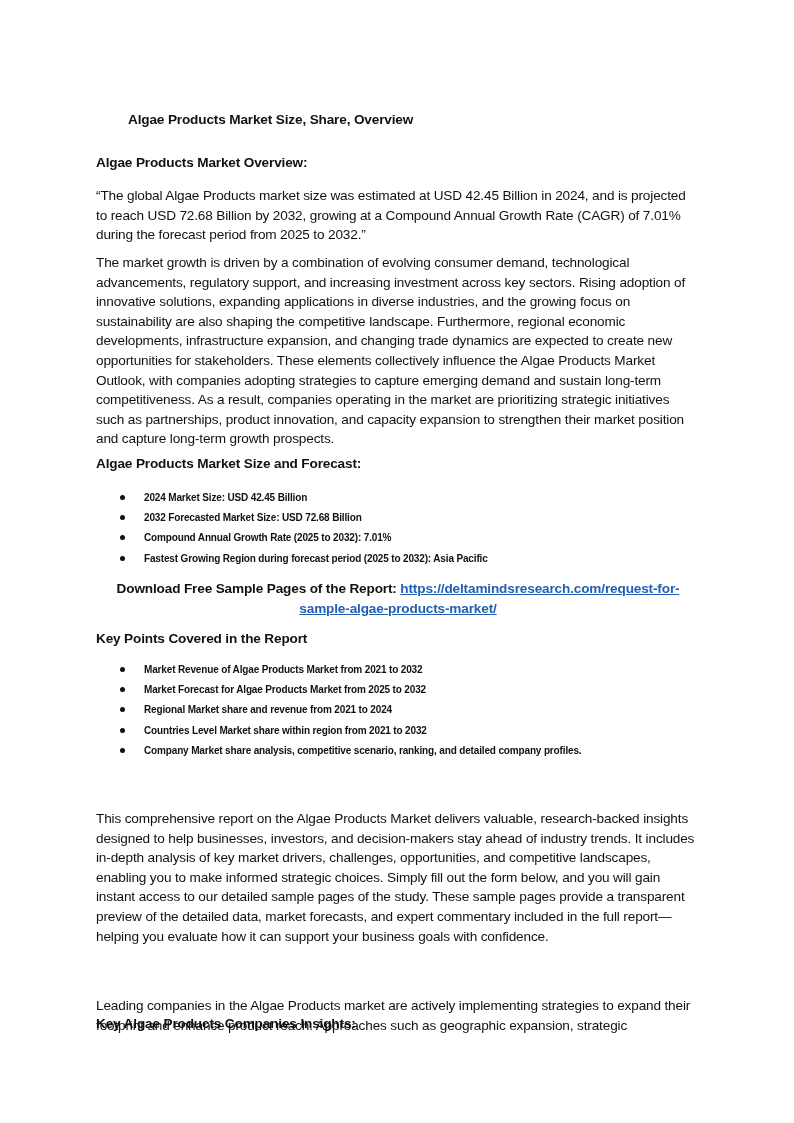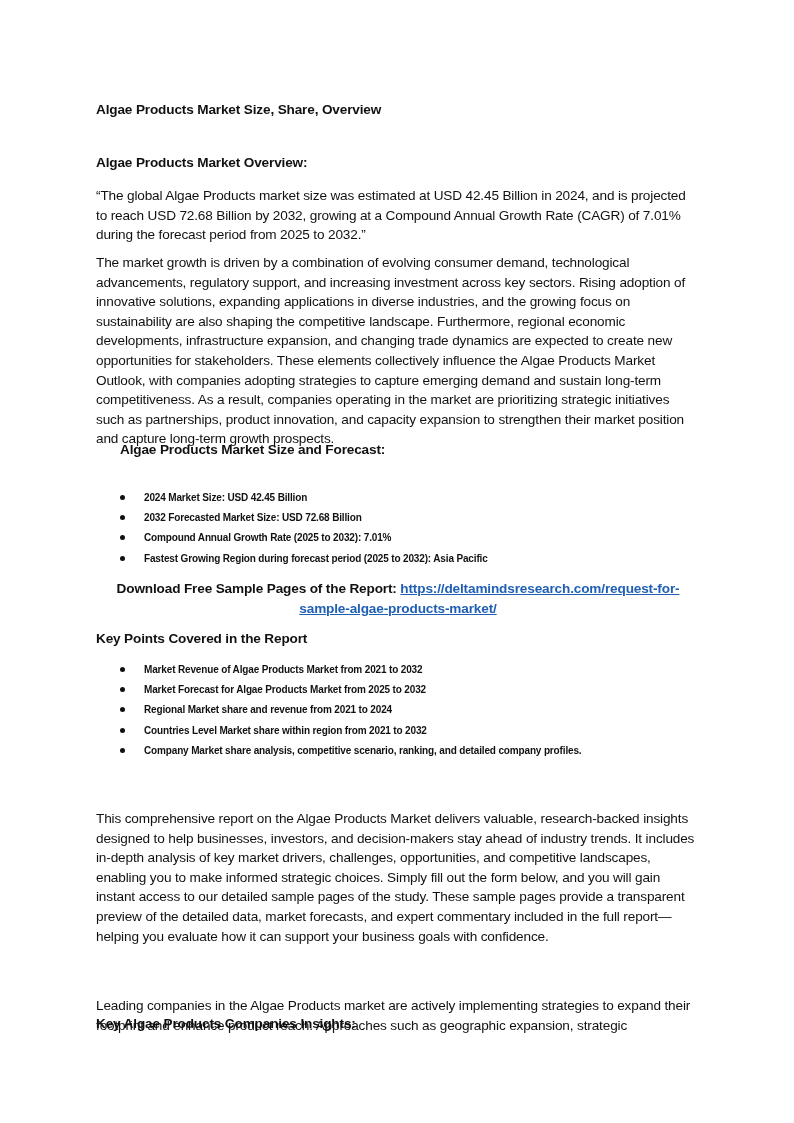--- a/index.html
+++ b/index.html
@@ -13,29 +13,29 @@
     ul.bl { list-style: none; margin: 0; padding: 0; position: absolute; left: 0; width: 604px; }
     ul.bl li { position: relative; padding-left: 48px; font-size: 10px; line-height: 20.2px; letter-spacing: -0.15px; font-weight: bold; }
     ul.bl li .dot { position: absolute; left: 24px; top: 7px; width: 5px; height: 5px; border-radius: 50%; background: #111; }
     a.link { color: #1f5fb4; text-decoration: underline; font-weight: bold; }
   </style>
 </head>
 <body>
 
 <div class="page">
 
-  <p class="abs t b" style="top:4px;">Algae Products Market Size, Share, Overview</p>
+  <p class="abs t b" style="top:14px;margin-left:32px;">Algae Products Market Size, Share, Overview</p>
 
   <p class="abs t b u" style="top:57px;">Algae Products Market Overview:</p>
 
   <p class="abs t" style="top:90px;">“The global Algae Products market size was estimated at USD 42.45 Billion in 2024, and is projected to reach USD 72.68 Billion by 2032, growing at a Compound Annual Growth Rate (CAGR) of 7.01% during the forecast period from 2025 to 2032.”</p>
 
   <p class="abs t" style="top:157px;">The market growth is driven by a combination of evolving consumer demand, technological advancements, regulatory support, and increasing investment across key sectors. Rising adoption of innovative solutions, expanding applications in diverse industries, and the growing focus on sustainability are also shaping the competitive landscape. Furthermore, regional economic developments, infrastructure expansion, and changing trade dynamics are expected to create new opportunities for stakeholders. These elements collectively influence the Algae Products Market Outlook, with companies adopting strategies to capture emerging demand and sustain long-term competitiveness. As a result, companies operating in the market are prioritizing strategic initiatives such as partnerships, product innovation, and capacity expansion to strengthen their market position and capture long-term growth prospects.</p>
 
-  <p class="abs t b u" style="top:344px;margin-left:24px;">Algae Products Market Size and Forecast:</p>
+  <p class="abs t b u" style="top:358px;">Algae Products Market Size and Forecast:</p>
 
   <ul class="bl" style="top:392px;">
     <li><span class="dot"></span><span>2024 Market Size: USD 42.45 Billion</span></li>
     <li><span class="dot"></span><span>2032 Forecasted Market Size: USD 72.68 Billion</span></li>
     <li><span class="dot"></span><span>Compound Annual Growth Rate (2025 to 2032): 7.01%</span></li>
     <li><span class="dot"></span><span>Fastest Growing Region during forecast period (2025 to 2032): Asia Pacific</span></li>
   </ul>
 
   <p class="abs t" style="top:483px;text-align:center;">
     <span class="b">Download Free Sample Pages of the Report: </span><a class="link" href="#">https://deltamindsresearch.com/request-for-sample-algae-products-market/</a>

